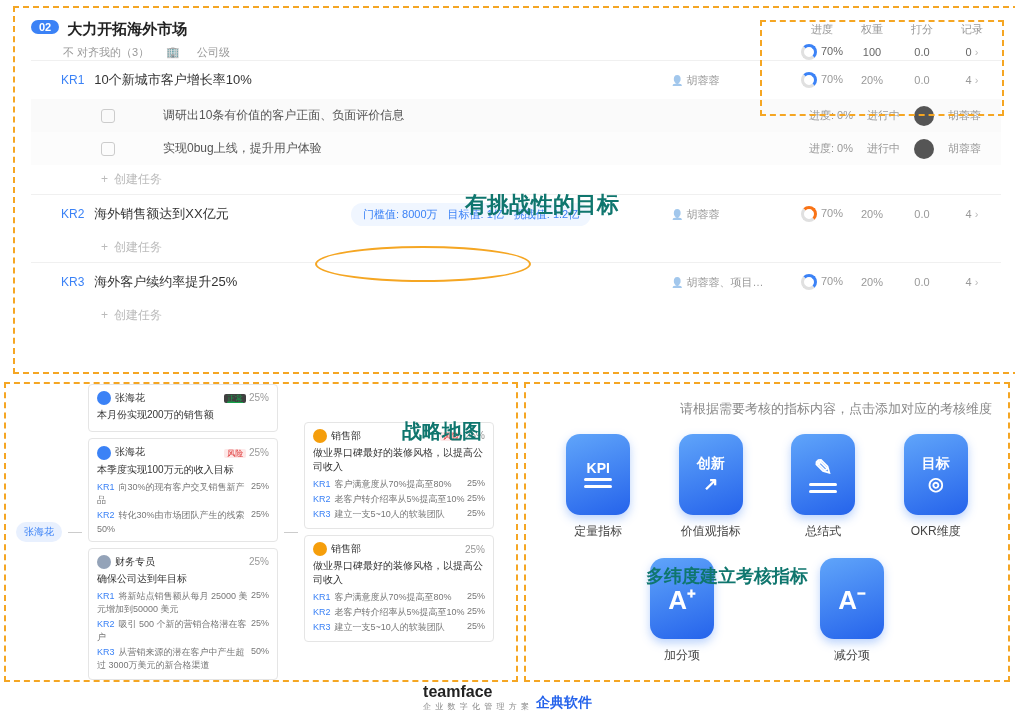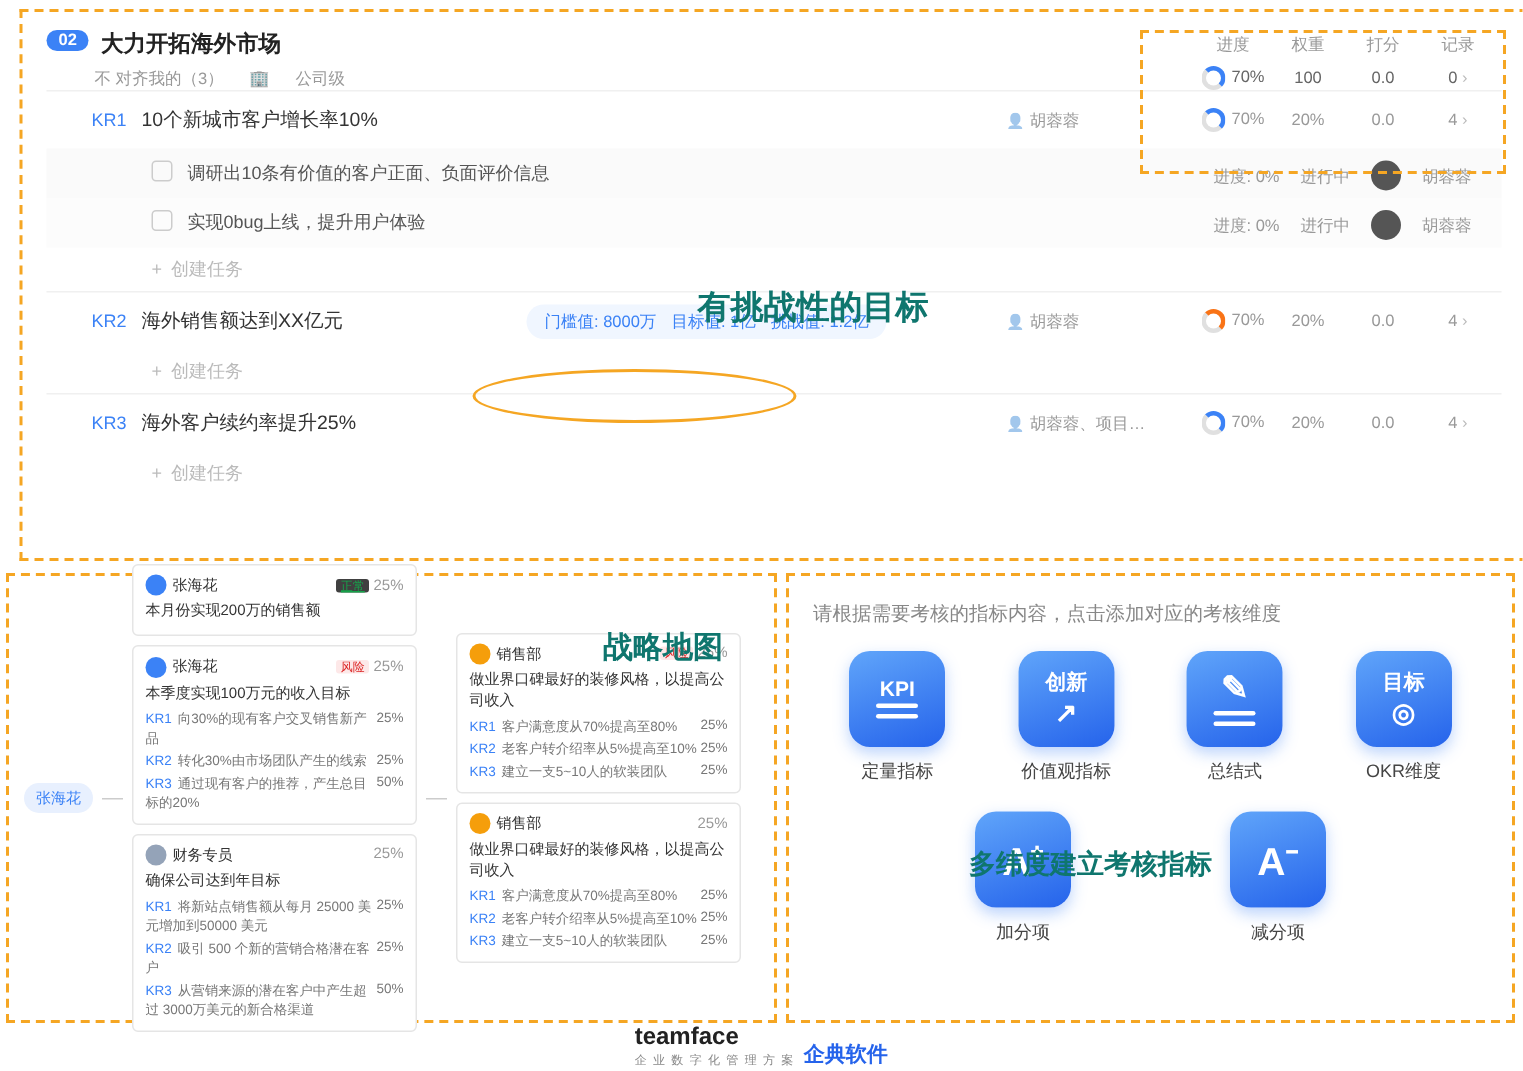--- a/index.html
+++ b/index.html
@@ -30,21 +30,21 @@
 .kr-row { display: flex; align-items: center; padding: 10px 0; border-top: 1px solid #f0f0f0; position: relative; }
 .kr-row:first-of-type { margin-top: 22px; }
 .kr-tag { color: #3b82f6; font-size: 12px; margin-right: 10px; margin-left: 30px; }
 .kr-title { font-size: 13px; color: #333; }
 .kr-owner { position: absolute; left: 640px; color: #999; font-size: 11px; }
 .kr-owner::before { content: "👤"; font-size: 10px; opacity: 0.4; margin-right: 3px; }
 .kr-metrics { position: absolute; right: 4px; display: flex; align-items: center; font-size: 11px; }
 .kr-metrics .cell { width: 50px; text-align: center; color: #999; }
 .kr-metrics .chev { color: #bbb; width: 14px; }
 
-.task-row { display: flex; padding: 8px 0 8px 70px; background: #fafafa; position: relative; }
+.task-row { display: flex; align-items: center; padding: 8px 0 8px 70px; background: #fafafa; position: relative; gap: 38px; }
 .task-row:nth-of-type(odd){ background: #fcfcfc; }
 .checkbox { width: 14px; height: 14px; border: 1px solid #ccc; border-radius: 3px; margin-right: 10px; }
 .task-title { font-size: 12px; color: #555; }
 .task-meta { position: absolute; right: 20px; display: flex; align-items: center; gap: 14px; color: #999; font-size: 11px; }
 .avatar { width: 20px; height: 20px; border-radius: 50%; background: #555; }
 .add-task { padding: 6px 0 6px 70px; color: #bbb; font-size: 12px; }
 .add-task::before { content: "+"; margin-right: 6px; }
 
 .value-pill { position: absolute; left: 320px; display: flex; gap: 10px; font-size: 11px; color: #3b82f6; background: #f0f6ff; padding: 4px 12px; border-radius: 12px; }
 .pill-circle { position: absolute; border: 2px solid #f5a623; border-radius: 50%; left: 300px; top: 238px; width: 216px; height: 36px; pointer-events: none; }
@@ -63,24 +63,24 @@
 .map-card .hd .pct { color:#999; }
 .map-card .tb { font-size:10px; color:#333; margin-bottom:3px; font-weight:500; }
 .map-card .ln { display:flex; justify-content:space-between; font-size:9px; color:#777; padding:1px 0; }
 .map-card .ln .k { color:#3b82f6; margin-right:4px; }
 .tag-ok { background:#404040; color:#16a34a; font-size:8px; padding:0 3px; border-radius:2px;text-decoration:underline; }
 .tag-risk { background:#fde8e8; color:#dc2626; font-size:8px; padding:0 3px; border-radius:2px; }
 .dot-ic{ width:14px;height:14px;border-radius:50%;background:#3b82f6;display:inline-block;margin-right:4px;vertical-align:middle;}
 .dot-ic.o{background:#f59e0b;}
 .dot-ic.g{background:#94a3b8;}
 
-.br-title { text-align:left; color:#888; font-size:13px; margin-bottom:16px; }
+.br-title { text-align:right; color:#888; font-size:13px; margin-bottom:16px; }
 .dim-grid { display:flex; justify-content:space-around; flex-wrap:wrap; text-align:center; }
 .dim-item { width:110px; margin-bottom:12px; }
-.dim-icon { width:64px; height:64px; margin:0 auto 8px; border-radius:14px; background:linear-gradient(160deg,#60a5fa,#2563eb); color:#fff; display:flex; flex-direction:column; justify-content:center; align-items:center; font-size:14px; font-weight:bold; box-shadow:0 4px 10px rgba(59,130,246,0.35); }
+.dim-icon { width:64px; height:81px; margin:0 auto 8px; border-radius:14px; background:linear-gradient(160deg,#60a5fa,#2563eb); color:#fff; display:flex; flex-direction:column; justify-content:center; align-items:center; font-size:14px; font-weight:bold; box-shadow:0 4px 10px rgba(59,130,246,0.35); }
 .dim-icon .bar { width:28px; height:3px; background:#fff; margin:2px 0; border-radius:2px; }
 .dim-label { font-size:12px; color:#444; }
 
 .footer { position:absolute; bottom:2px; left:50%; transform:translateX(-50%); display:flex; align-items:flex-end; gap:6px; font-size:14px; }
 .footer .tf { font-weight:bold; color:#222; font-size:16px; }
 .footer .qd { color:#2563eb; font-weight:600; }
 .footer .sub { font-size:8px; color:#888; letter-spacing:1px; }
 .connector{ width:14px; border-top:1px solid #ccc; }
 </style>
 </head>
@@ -199,21 +199,20 @@
         <div class="tb">本季度实现100万元的收入目标</div>
         <div class="ln">
             <span><span class="k">KR1</span><span>向30%的现有客户交叉销售新产品</span></span>
             <span>25%</span>
           </div>
         <div class="ln">
             <span><span class="k">KR2</span><span>转化30%由市场团队产生的线索</span></span>
             <span>25%</span>
           </div>
         <div class="ln">
-            <span><span class="k">KR3</span><span>通过现有客户的推荐，产生总目标的20%</span></span>
             <span>50%</span>
           </div>
       </div>
       <div class="map-card">
         <div class="hd">
             <span><span class="dot-ic g"></span><span class="nm">财务专员</span></span>
             <span class="pct">25%</span>
           </div>
         <div class="tb">确保公司达到年目标</div>
         <div class="ln">

